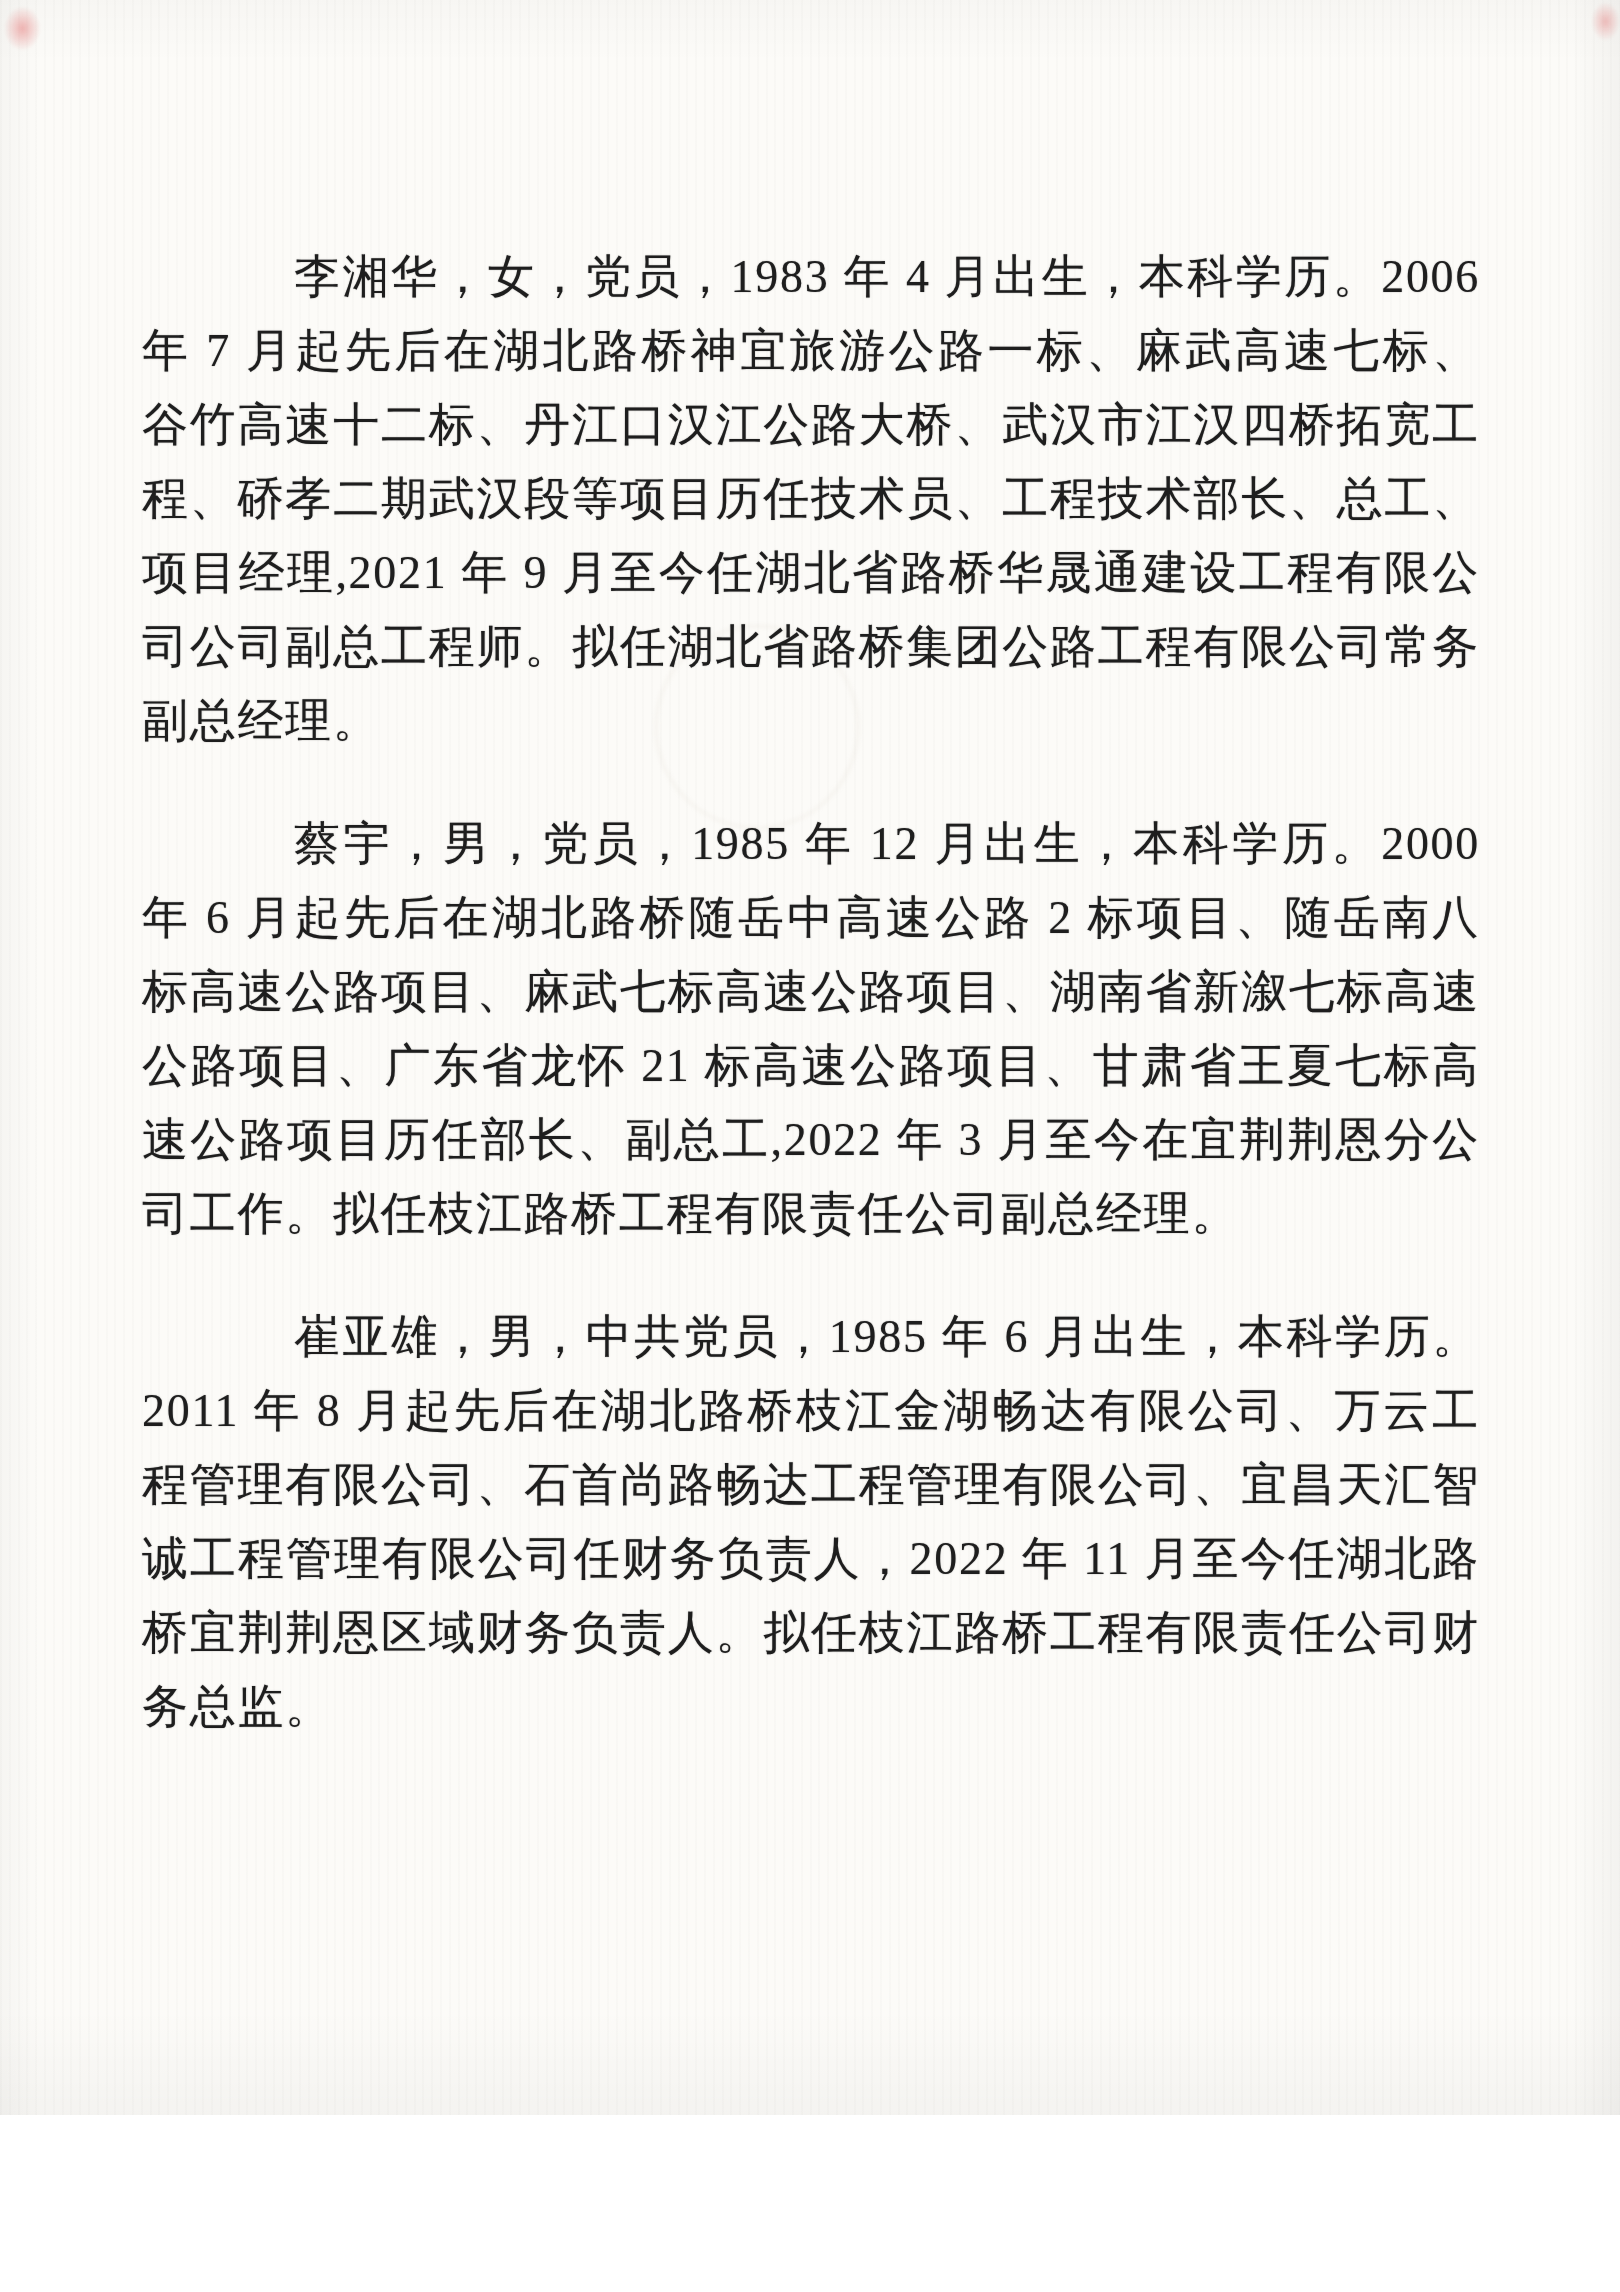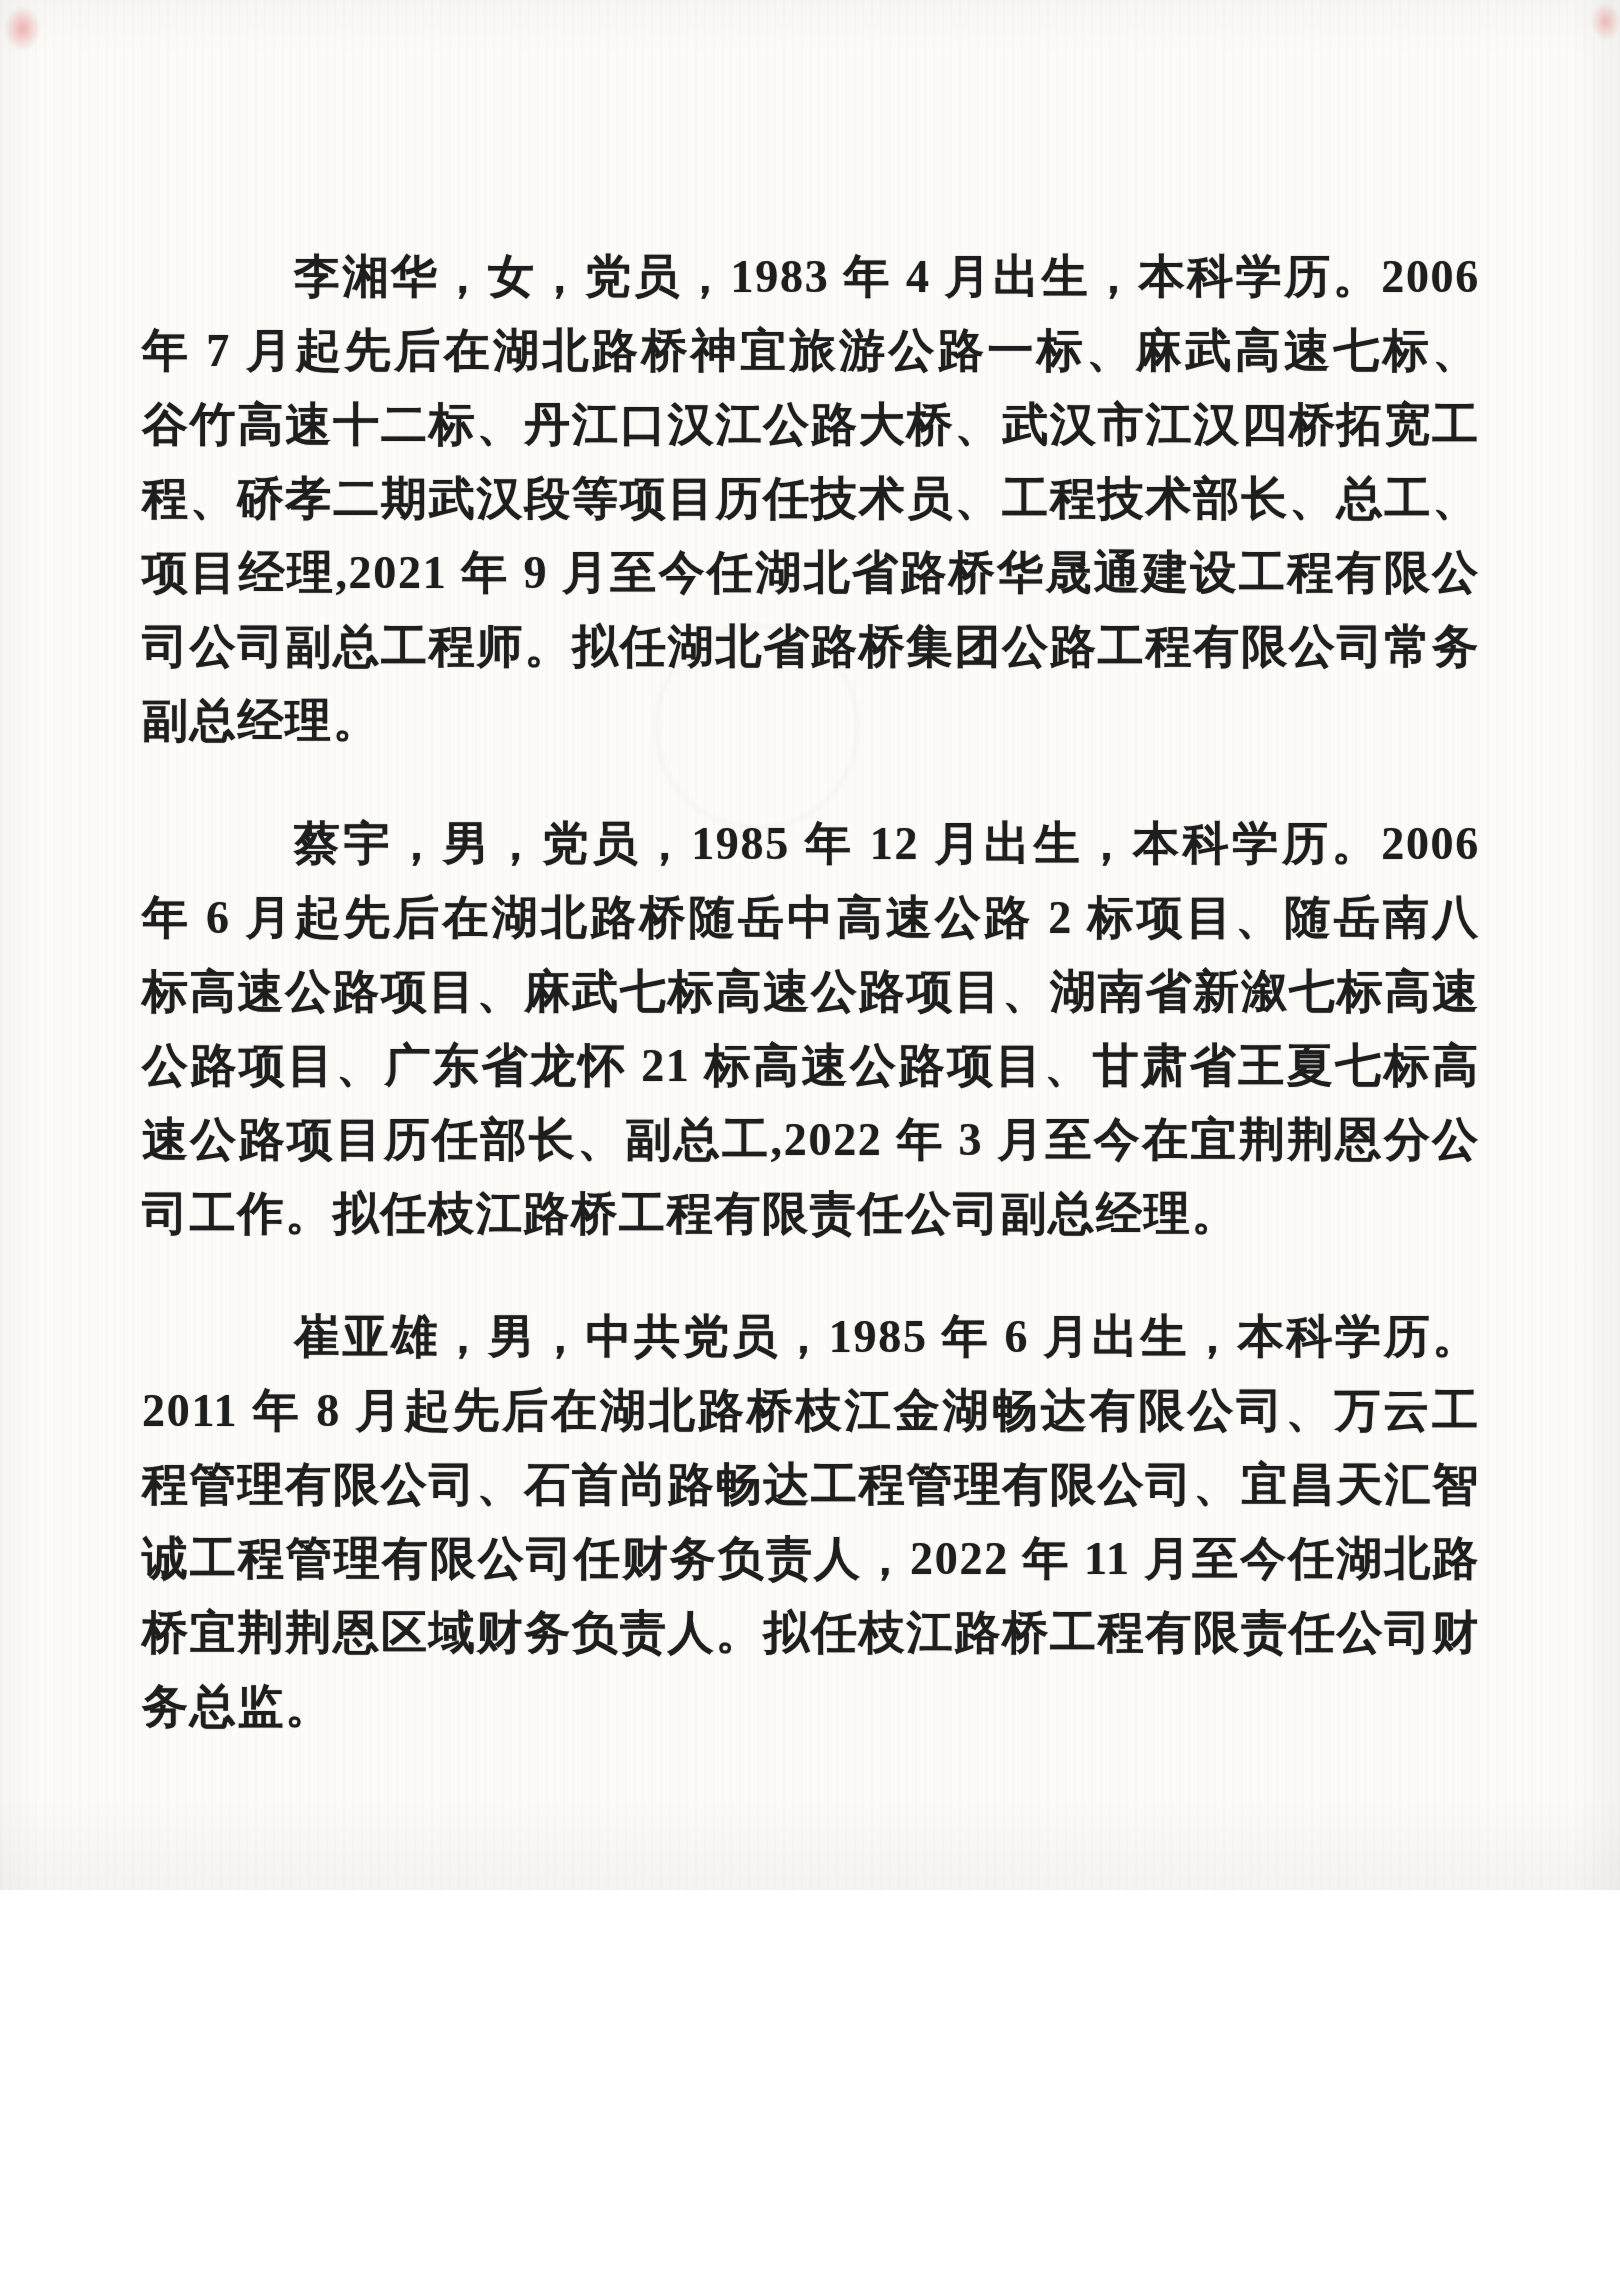--- a/index.html
+++ b/index.html
@@ -4,34 +4,33 @@
 <style>
   html, body {
     margin: 0;
     padding: 0;
     background: #ffffff;
   }
 
   .page {
     position: relative;
     width: 1620px;
-    height: 1890px;
+    height: 2115px;
     overflow: hidden;
     box-sizing: border-box;
     
     background-color: #fcfbf8;
     background-image:
       repeating-linear-gradient(90deg,
         rgba(120,120,112,0.028) 0px, rgba(120,120,112,0.028) 2px,
         rgba(255,255,255,0) 2px, rgba(255,255,255,0) 8.8px),
       linear-gradient(90deg, rgba(0,0,0,0.025) 0%, rgba(0,0,0,0) 2.5%,
         rgba(0,0,0,0) 97%, rgba(0,0,0,0.035) 100%),
       linear-gradient(180deg, rgba(0,0,0,0.02) 0%, rgba(0,0,0,0) 3%,
         rgba(0,0,0,0) 95%, rgba(0,0,0,0.03) 100%);
-    font-weight: bold;
   }
 
   .text-block {
     position: relative;
     box-sizing: border-box;
     padding: 240px 140px 0 142px;
     z-index: 2;
   }
 
   p.para {
@@ -94,20 +93,20 @@
 
 <div class="page">
 
   <div class="speck-tl"></div>
   <div class="speck-tr"></div>
   <div class="stamp-artifact"></div>
 
   <div class="text-block">
     <p class="para">李湘华，女，党员，1983 年 4 月出生，本科学历。2006 年 7 月起先后在湖北路桥神宜旅游公路一标、麻武高速七标、谷竹高速十二标、丹江口汉江公路大桥、武汉市江汉四桥拓宽工程、硚孝二期武汉段等项目历任技术员、工程技术部长、总工、项目经理,2021 年 9 月至今任湖北省路桥华晟通建设工程有限公司公司副总工程师。拟任湖北省路桥集团公路工程有限公司常务副总经理。</p>
 
-    <p class="para">蔡宇，男，党员，1985 年 12 月出生，本科学历。2006 年 6 月起先后在湖北路桥随岳中高速公路 2 标项目、随岳南八标高速公路项目、麻武七标高速公路项目、湖南省新溆七标高速公路项目、广东省龙怀 21 标高速公路项目、甘肃省王夏七标高速公路项目历任部长、副总工,2022 年 3 月至今在宜荆荆恩分公司工作。拟任枝江路桥工程有限责任公司副总经理。</p>
+    <p class="para">蔡宇，男，党员，1985 年 12 月出生，本科学历。2000 年 6 月起先后在湖北路桥随岳中高速公路 2 标项目、随岳南八标高速公路项目、麻武七标高速公路项目、湖南省新溆七标高速公路项目、广东省龙怀 21 标高速公路项目、甘肃省王夏七标高速公路项目历任部长、副总工,2022 年 3 月至今在宜荆荆恩分公司工作。拟任枝江路桥工程有限责任公司副总经理。</p>
 
     <p class="para">崔亚雄，男，中共党员，1985 年 6 月出生，本科学历。2011 年 8 月起先后在湖北路桥枝江金湖畅达有限公司、万云工程管理有限公司、石首尚路畅达工程管理有限公司、宜昌天汇智诚工程管理有限公司任财务负责人，2022 年 11 月至今任湖北路桥宜荆荆恩区域财务负责人。拟任枝江路桥工程有限责任公司财务总监。</p>
 
   </div>
 
 </div>
 
 
 </body></html>

